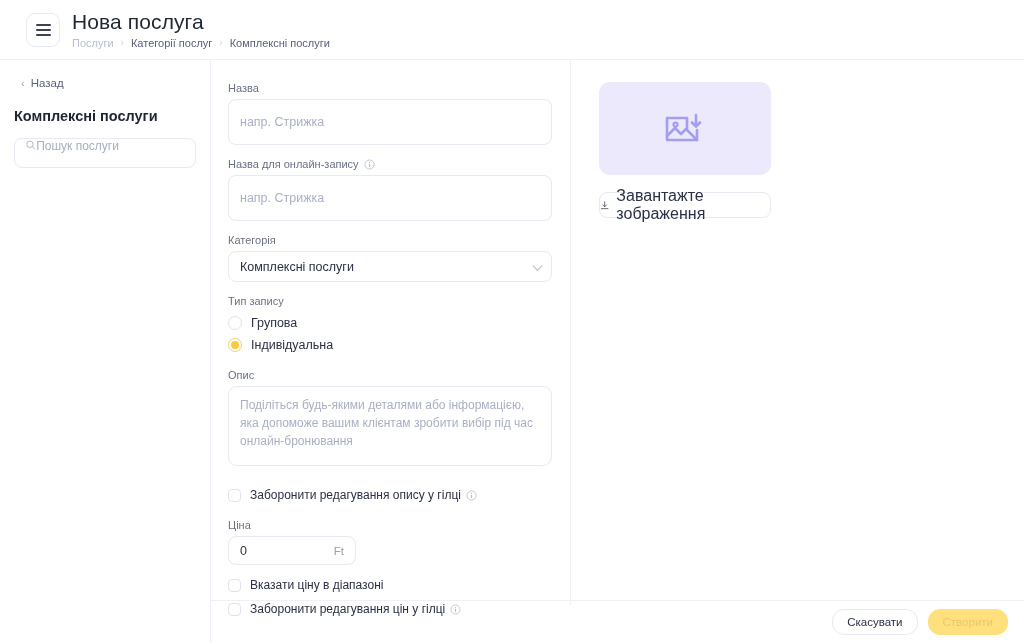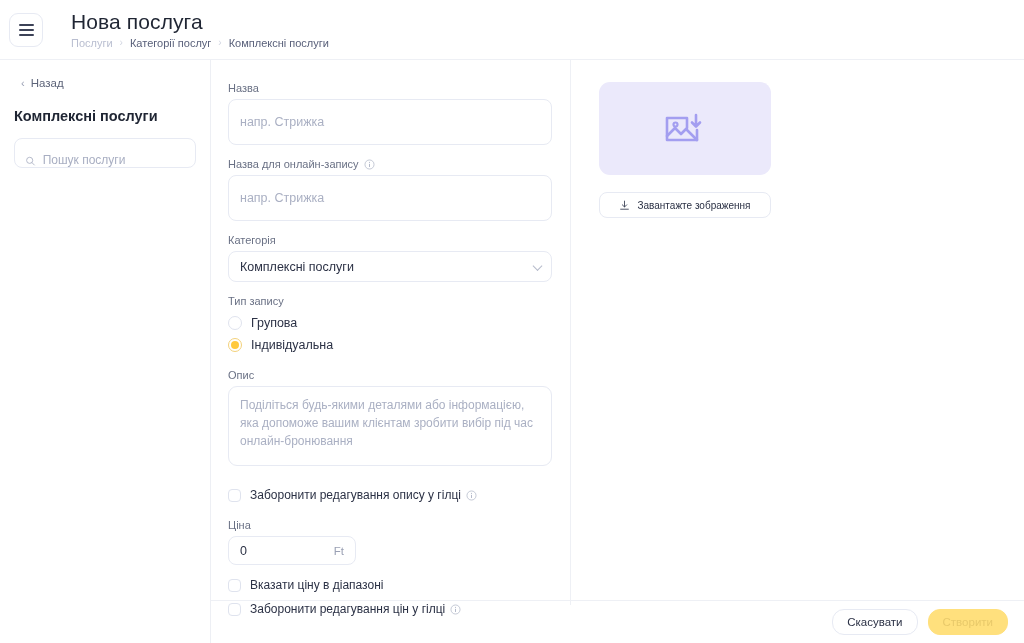--- a/index.html
+++ b/index.html
@@ -9,24 +9,23 @@
     background: #ffffff;
     color: #252b3b;
     overflow: hidden;
   }
   .app { position: relative; width: 1024px; height: 643px; display: flex; flex-direction: column; }
 
   
   .header {
     height: 60px; flex: 0 0 60px;
     display: flex; align-items: center;
-    padding: 0 0 0 9px;
+    padding: 0 0 0 26px;
     background: #fff;
     border-bottom: 1px solid #eef0f5;
-    gap: 16px;
   }
   .burger {
     width: 34px; height: 34px; flex: 0 0 34px;
     border: 1px solid #e7eaf3; border-radius: 9px;
     background: #fff;
     display: flex; flex-direction: column; align-items: center; justify-content: center;
     gap: 3px; cursor: pointer;
   }
   .burger span { display: block; width: 15px; height: 2px; background: #3c4257; border-radius: 2px; }
   .header-texts { margin-left: 12px; display: flex; flex-direction: column; justify-content: center; }
@@ -52,21 +51,21 @@
     padding-left: 7px;
   }
   .back-chev { font-size: 11px; color: #9aa0b4; line-height: 1; }
   .side-title {
     margin-top: 19px; padding-left: 0;
     font-size: 14.5px; font-weight: 700; color: #1f2533;
   }
   .search-box {
     margin-top: 14px; height: 30px;
     border: 1px solid #e7eaf3; border-radius: 8px;
-    display: flex; align-items: flex-end; gap: 7px;
+    display: flex; align-items: flex-start; 
     padding: 0 10px; background: #fff;
   }
   .search-box input {
     border: 0; outline: 0; background: transparent;
     font-family: inherit; font-size: 12px; color: #3c4257; width: 100%;
   }
   .search-box input::placeholder { color: #a8aec2; }
   .empty-note {
     margin-top: 20px; text-align: center;
     font-size: 12px; line-height: 1.45; color: #3c4257;
@@ -162,21 +161,21 @@
   .img-col { flex: 1 1 auto; padding: 0 0 0 28px; }
   .img-placeholder {
     width: 172px; height: 93px;
     background: #ebe9fb; border-radius: 11px;
     display: flex; align-items: center; justify-content: center;
   }
   .upload-btn {
     margin-top: 17px; width: 172px; height: 26px;
     border: 1px solid #e7eaf3; border-radius: 8px; background: #fff;
     display: flex; align-items: center; justify-content: center; gap: 7px;
-    font-family: inherit; font-size: 10px; color: #2b3145; cursor: pointer;
+    font-family: inherit; font-size: 16px; color: #2b3145; cursor: pointer;
   }
 
   
   .footer {
     flex: 0 0 43px; height: 43px;
     border-top: 1px solid #eef0f5;
     display: flex; align-items: center; justify-content: flex-end;
     gap: 10px; padding-right: 16px; background: #fff;
   }
   .btn {

